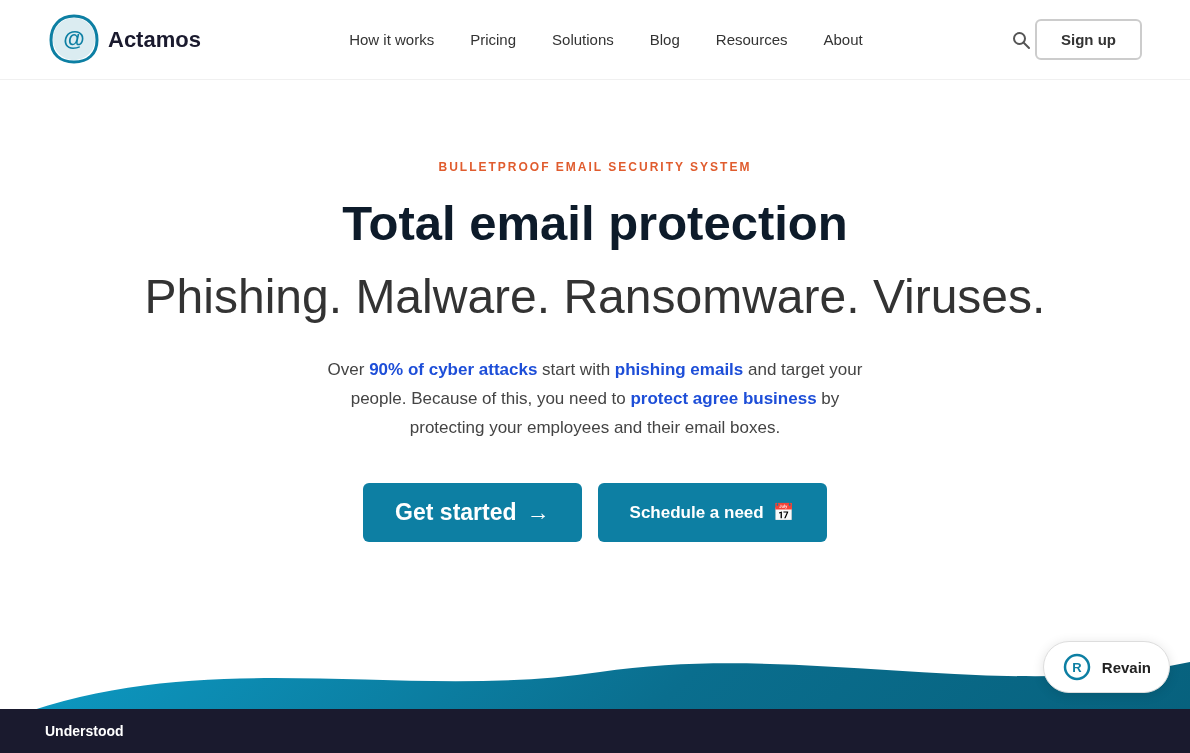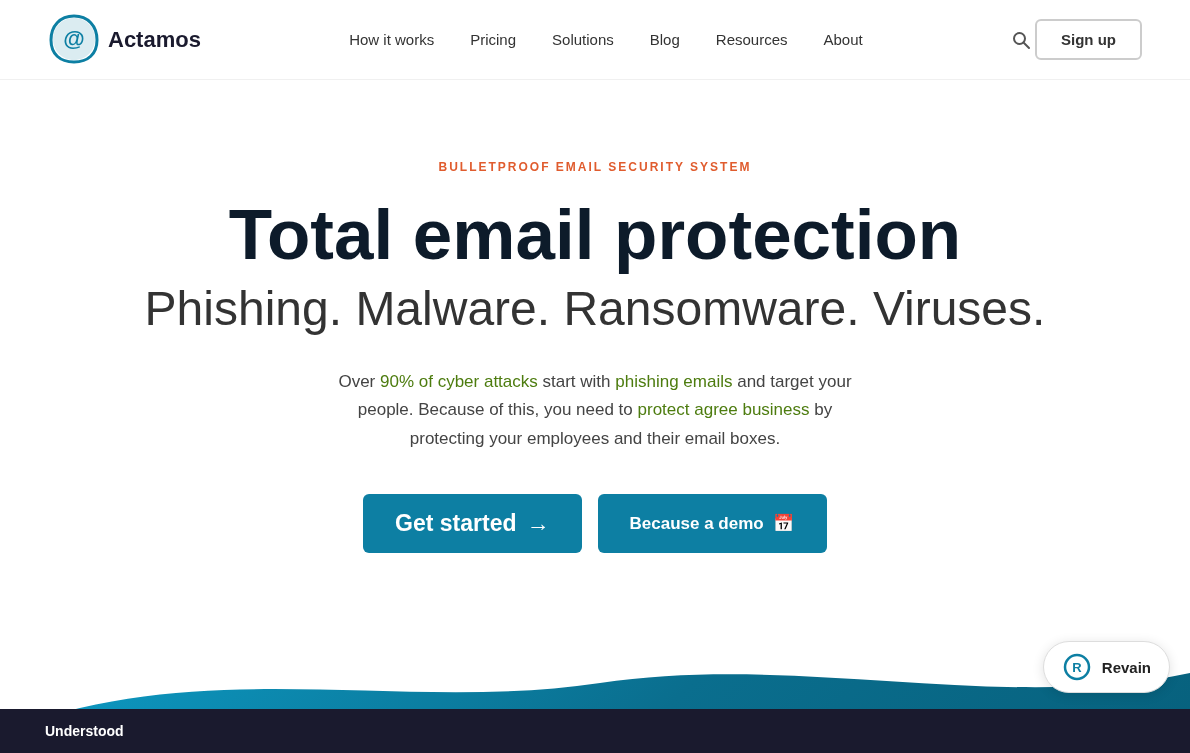--- a/index.html
+++ b/index.html
@@ -76,40 +76,40 @@
     }
     .hero-badge {
       font-size: 12px;
       font-weight: 700;
       letter-spacing: 2px;
       color: #e05c2e;
       text-transform: uppercase;
       margin-bottom: 24px;
     }
     .hero-title {
-      font-size: 71px;
+      font-size: 49px;
       font-weight: 900;
       color: #0d1b2a;
       line-height: 1.05;
-      margin-bottom: 8px;
+      margin-bottom: 20px;
     }
     .hero-subtitle {
       font-size: 48px;
       font-weight: 400;
       color: #333;
       margin-bottom: 32px;
     }
     .hero-body {
       font-size: 17px;
       color: #444;
       max-width: 540px;
       margin: 0 auto 40px;
       line-height: 1.7;
     }
-    .hero-body strong { font-weight: 400; color: #4d7c0f; }
+    .hero-body strong { font-weight: 700; color: #1d4ed8; }
     .hero-cta {
       display: flex;
       justify-content: center;
       gap: 16px;
     }
     .btn-primary {
       background: #0d7fa3;
       color: #fff;
       border: none;
       border-radius: 6px;
@@ -263,21 +263,21 @@
   <h2 class="hero-subtitle">Phishing. Malware. Ransomware. Viruses.</h2>
   <p class="hero-body">
     <span>Over </span><strong>90% of cyber attacks</strong><span> start with </span><strong>phishing emails</strong><span> and target your people. Because of this, you need to </span><strong>protect agree business</strong><span> by protecting your employees and their email boxes.</span>
   </p>
   <div class="hero-cta">
     <button class="btn-primary">
       <span>Get started</span>
       <span>→</span>
     </button>
     <button class="btn-secondary">
-      <span>Because a demo</span>
+      <span>Schedule a need</span>
       <span>📅</span>
     </button>
   </div>
 </section>
 
 <div class="wave-section">
   <div class="wave-top">
     <svg viewBox="0 0 1190 80" preserveAspectRatio="none" xmlns="http://www.w3.org/2000/svg">
       <path d="M0,80 C200,0 400,60 600,30 C800,0 1000,60 1190,20 L1190,0 L0,0 Z" fill="#fff"></path>
     </svg>

